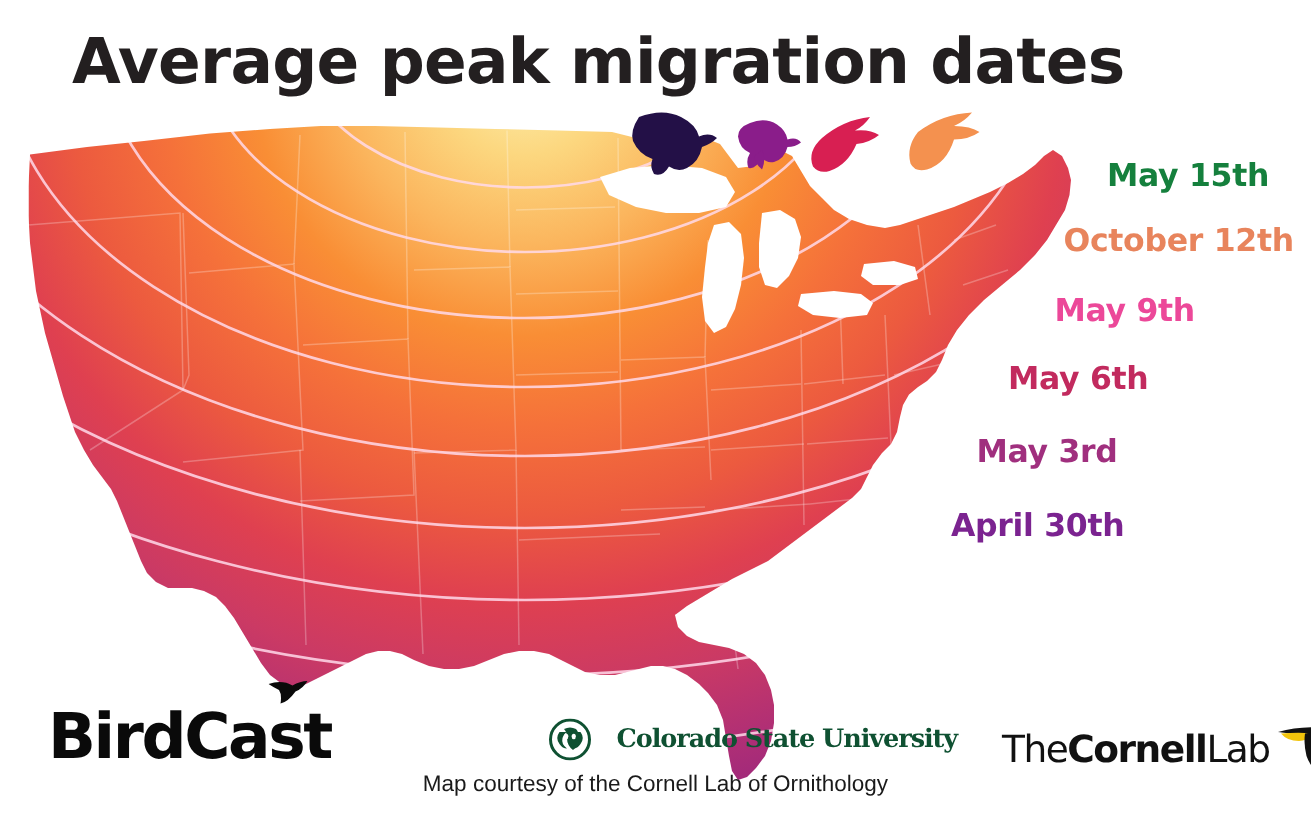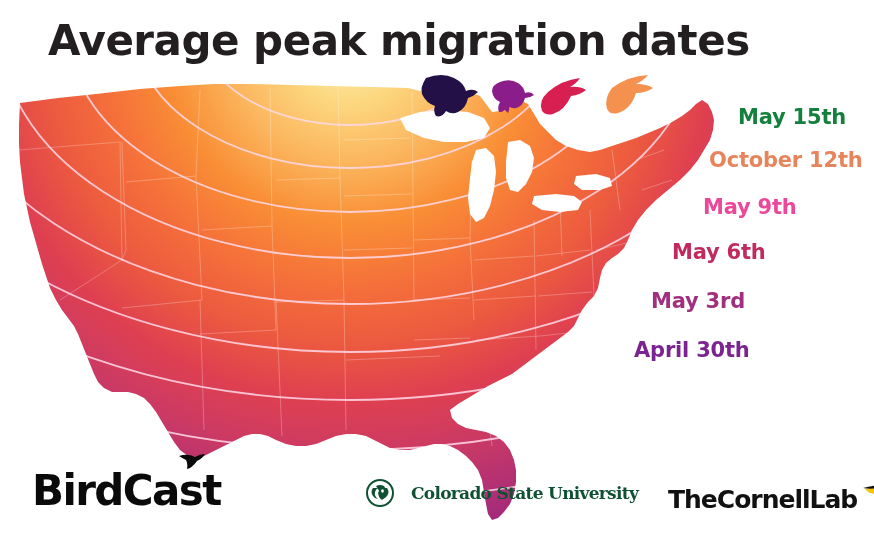--- a/index.html
+++ b/index.html
@@ -103,21 +103,21 @@
     gap: 4px;
   }
   #cornell-wordmark {
     font-family: "DejaVu Sans", sans-serif;
     font-size: 25px;
     color: #111111;
     letter-spacing: -1px;
     white-space: nowrap;
     line-height: 1;
   }
-  #cornell-wordmark .lt { font-weight: 700; }
+  #cornell-wordmark .lt { font-weight: 400; }
   #cornell-wordmark .bd { font-weight: 700; }
   #cornell-bird { width: 50px; height: 38px; flex: none; }
 
   
   #caption {
     position: absolute;
     left: 0; right: 0;
     top: 515px;
     text-align: center;
     font-family: "Liberation Sans", sans-serif;
@@ -340,14 +340,15 @@
     </div>
     <svg id="cornell-bird" viewBox="0 0 50 38" xmlns="http://www.w3.org/2000/svg">
       <path d="M2,8 q14,-4 30,-3 q8,0 16,2 q-9,3 -20,3 q-14,0 -26,-2 Z" fill="#111111"></path>
       <path d="M4,9 q12,-1 22,0 q-2,4 -10,5 q-8,0 -12,-5 Z" fill="#f2c40c"></path>
       <path d="M30,4 q7,-2 12,1 q-3,2 -7,2 q-3,0 -5,-3 Z" fill="#d9271e"></path>
       <path d="M20,9 q14,-2 24,1 q3,8 1,16 q-3,8 -12,11 q-9,-4 -12,-13 q-2,-8 -1,-15 Z" fill="#111111"></path>
       <ellipse cx="31" cy="16" rx="2.6" ry="3" fill="#ffffff"></ellipse>
     </svg>
   </div>
 
+  <div id="caption">Map courtesy of the Cornell Lab of Ornithology</div>
 
 </div>
 
 </body></html>

